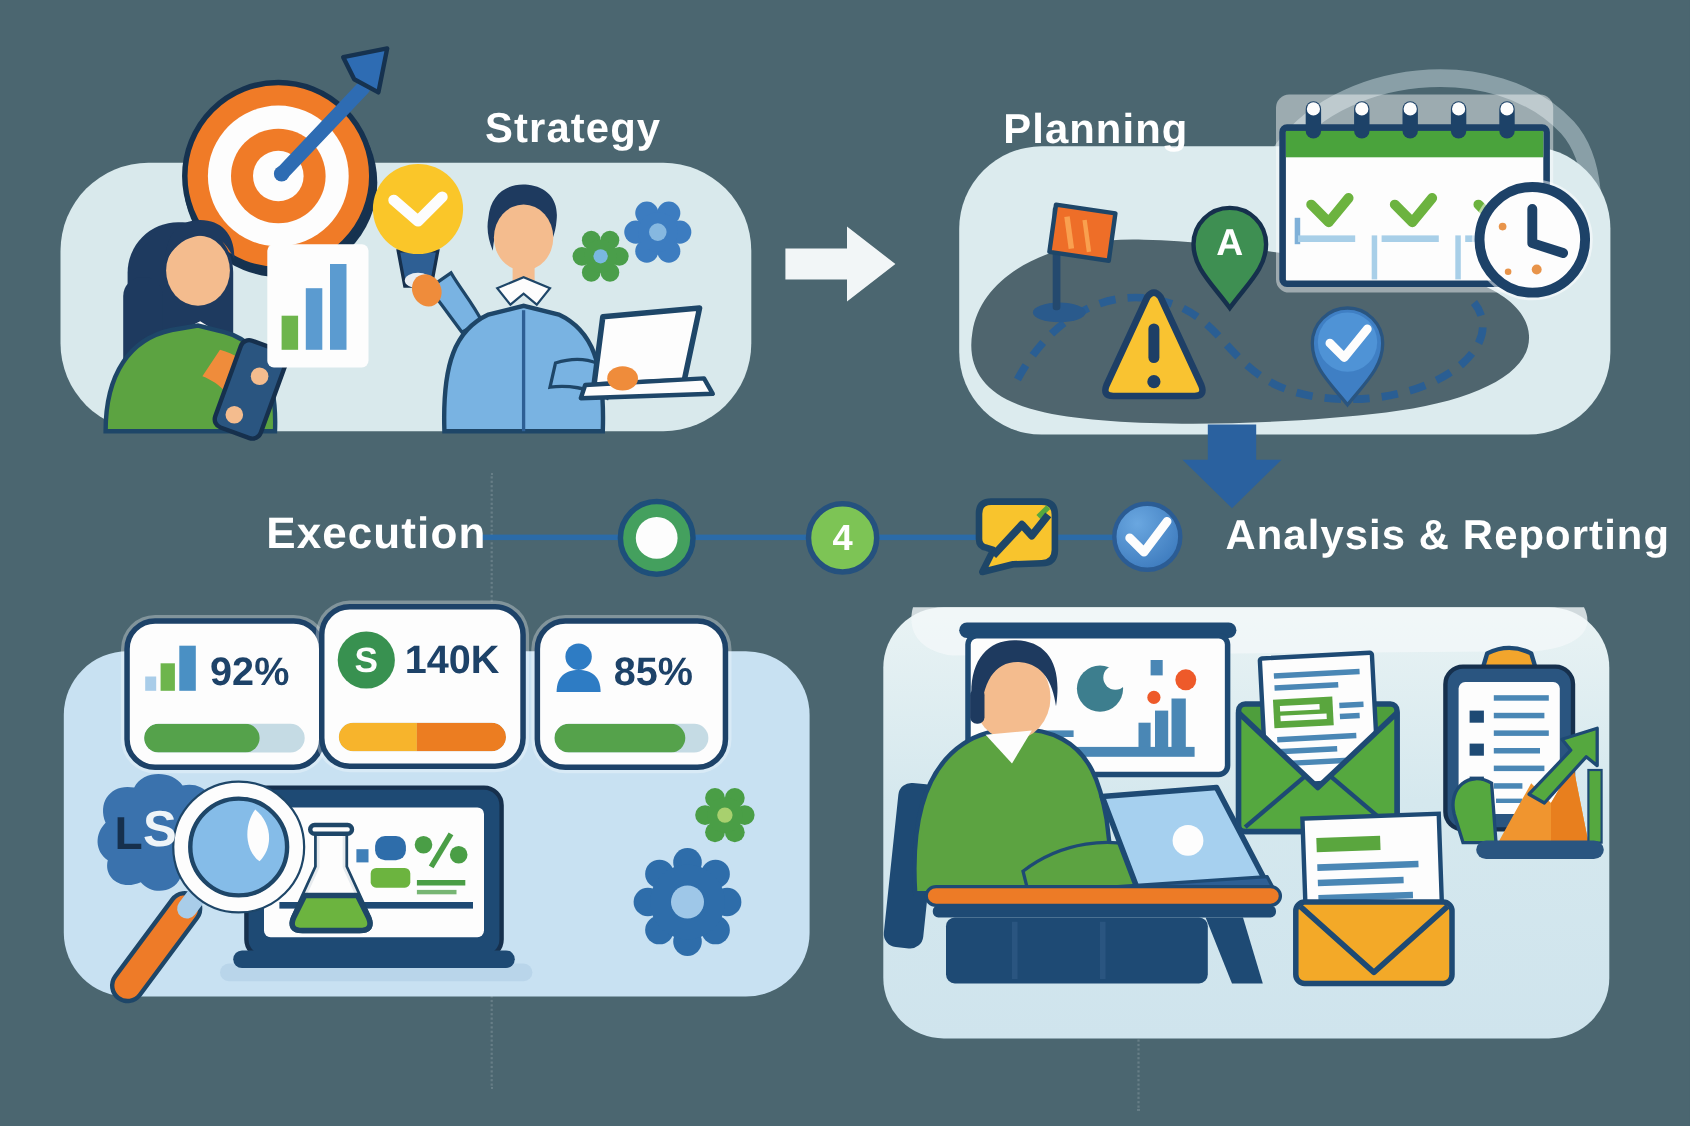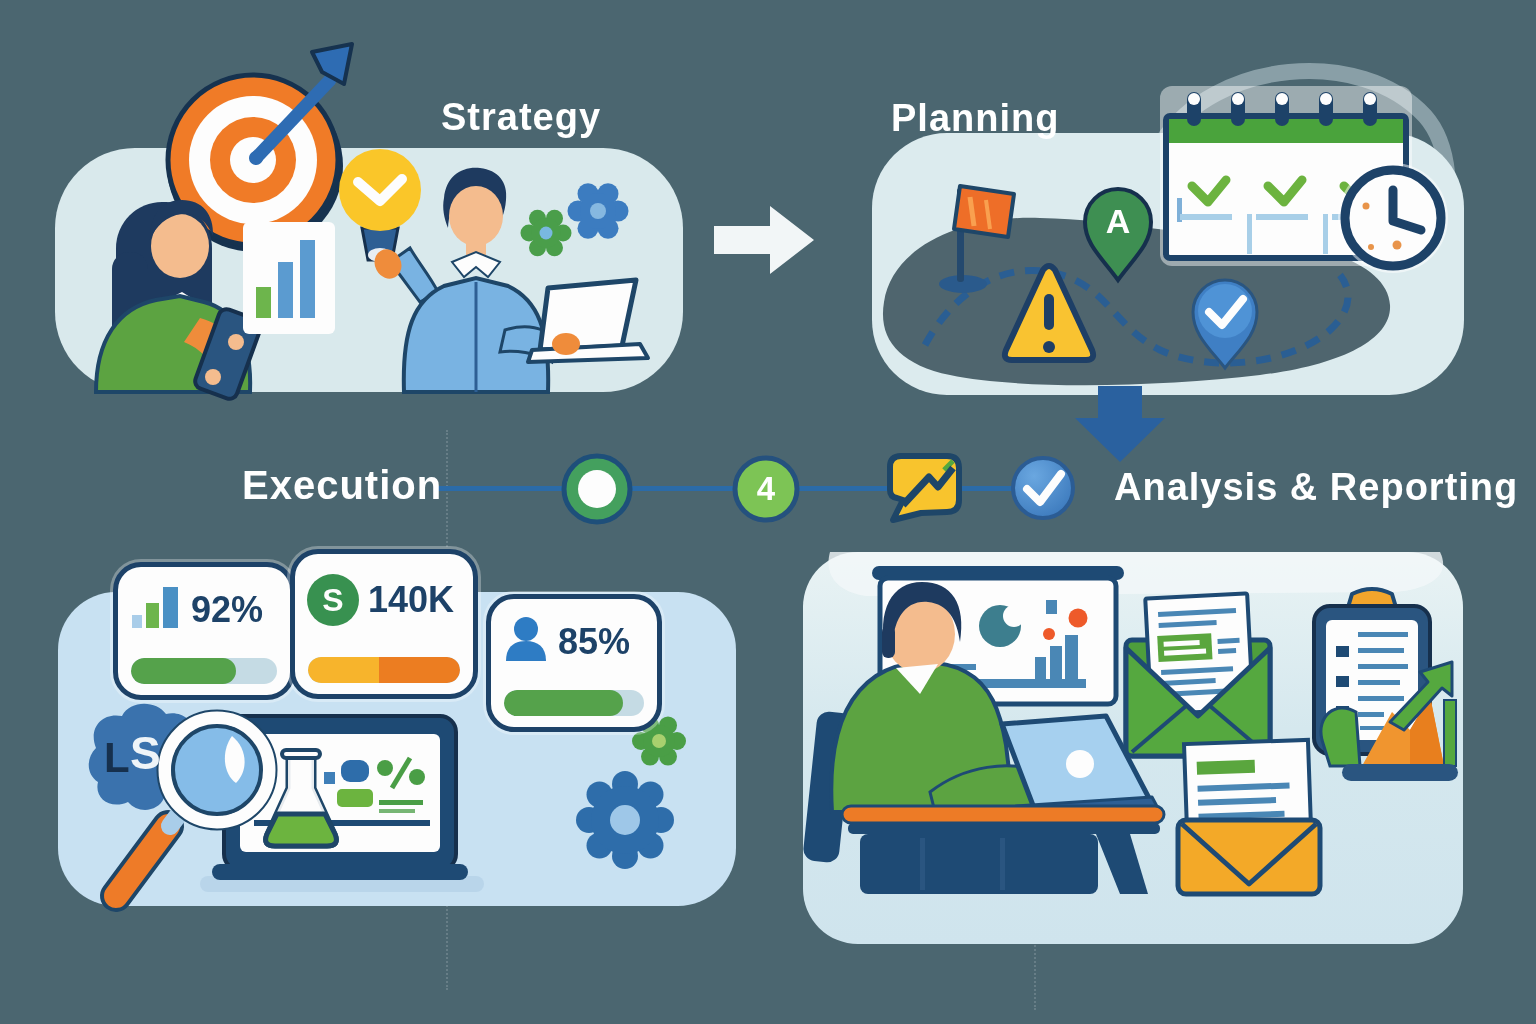--- a/index.html
+++ b/index.html
@@ -4,35 +4,35 @@
 <style>
   html,body{margin:0;padding:0;background:#4b6670;}
   .canvas{
     position:relative;width:1536px;height:1024px;overflow:hidden;
     background:#4b6670;font-family:"Liberation Sans",sans-serif;
   }
   svg.art{position:absolute;left:0;top:0;z-index:1;}
   .overlay{position:absolute;left:0;top:0;width:100%;height:100%;z-index:2;pointer-events:none;border-radius:25px;}
   .label{position:absolute;color:#fff;font-weight:bold;letter-spacing:1px;white-space:nowrap;}
   .t-strategy{left:441px;top:96px;font-size:38px;}
-  .t-planning{left:891px;top:97px;font-size:38px;}
+  .t-planning{left:912px;top:97px;font-size:38px;}
   .t-execution{left:242px;top:463px;font-size:40px;}
   .t-analysis{left:1114px;top:466px;font-size:38px;}
   .glyph{position:absolute;font-weight:bold;color:#fff;text-align:center;white-space:nowrap;}
   .g-pin-a{left:1098px;top:202px;width:40px;font-size:34px;}
   .g-m4{left:746px;top:470px;width:40px;font-size:33px;}
   .g-blob-l{left:104px;top:734px;font-size:42px;color:#16304d;}
   .g-blob-s{left:130px;top:726px;font-size:46px;color:#eef4f8;}
   .kpi-card{
     position:absolute;background:#fdfdfd;border:5px solid #1d4268;border-radius:28px;
     box-shadow:0 0 0 3px rgba(255,255,255,.30);z-index:2;
   }
   .kpi-1{left:113px;top:562px;width:172px;height:128px;}
   .kpi-2{left:290px;top:549px;width:178px;height:140px;}
-  .kpi-3{left:486px;top:562px;width:166px;height:128px;margin-top:32px;}
+  .kpi-3{left:486px;top:562px;width:166px;height:128px;}
   .kpi-row{display:flex;align-items:center;gap:9px;padding:16px 8px 0 12px;}
   .kpi-2 .kpi-row{padding-top:20px;}
   .kpi-value{color:#1d4268;font-weight:bold;font-size:36px;letter-spacing:0;}
   .badge-s{
     width:52px;height:52px;border-radius:50%;background:#389150;flex:0 0 52px;
     display:flex;align-items:center;justify-content:center;color:#fdfdfd;
     font-weight:bold;font-size:32px;
   }
   .progress{
     position:absolute;left:13px;right:13px;bottom:11px;height:26px;border-radius:13px;

